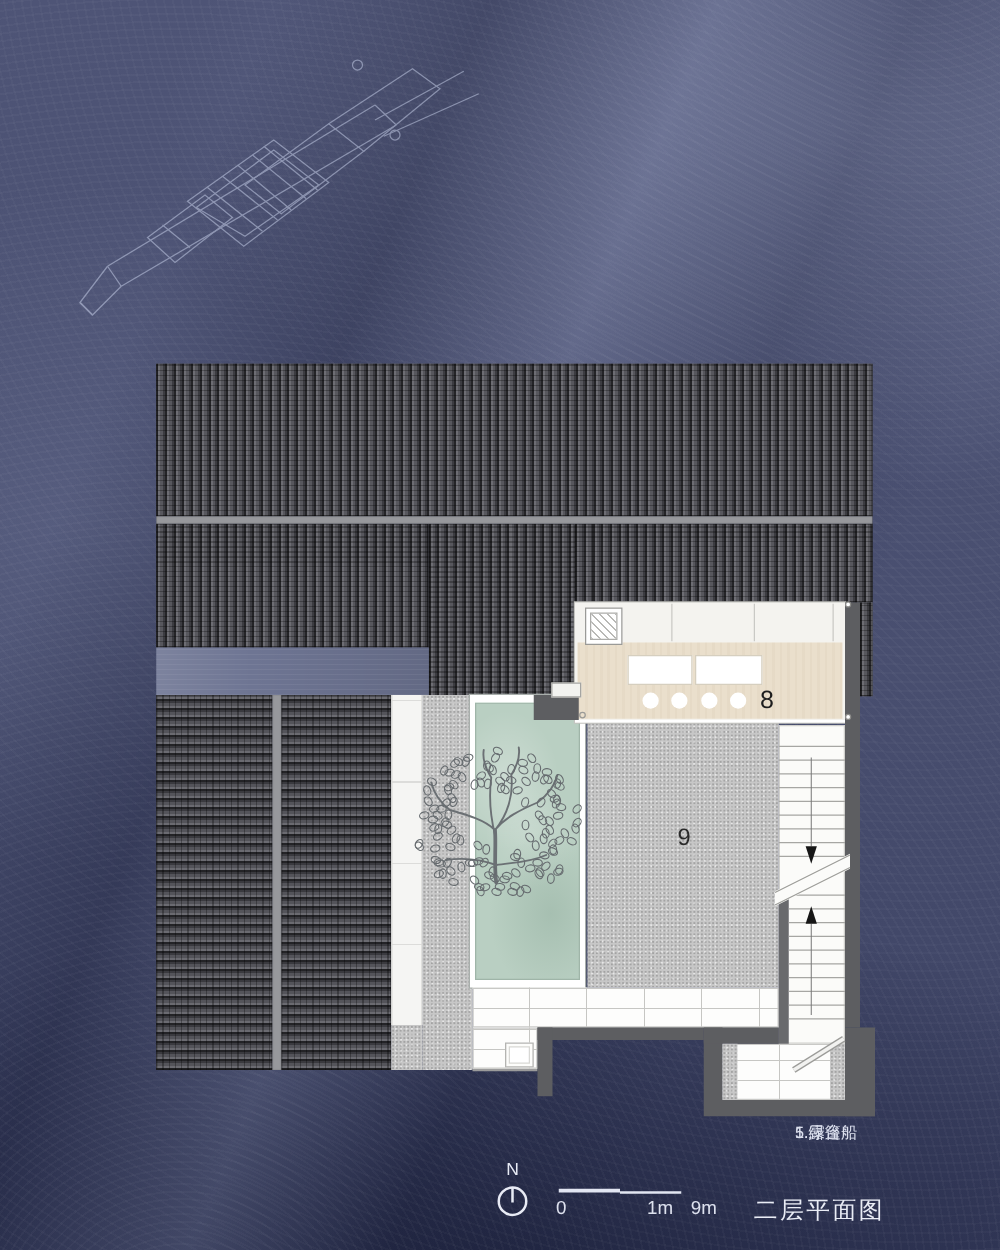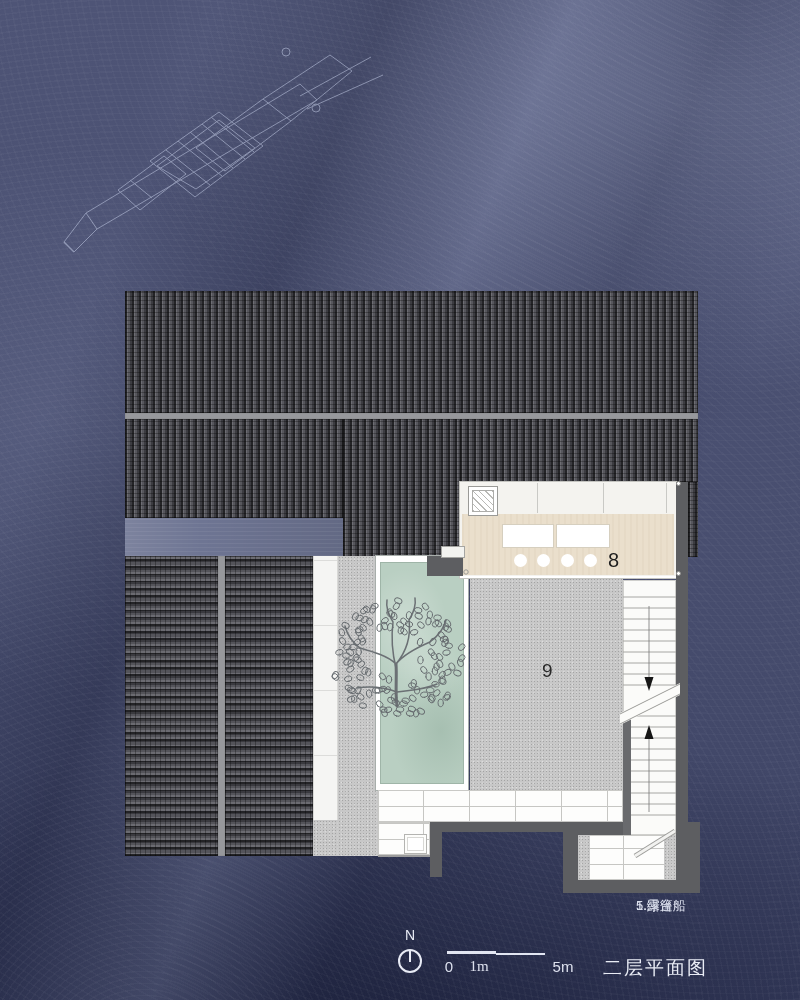--- a/index.html
+++ b/index.html
@@ -114,21 +114,21 @@
   #lbl8{left:608px;top:549px;font-size:20px;color:#1e1e1e;}
   #lbl9{left:542px;top:660px;font-size:19px;color:#2a2a2a;}
   #legend{left:636px;top:897px;font-size:13px;line-height:18px;color:#dce0ee;}
   #northN{left:410px;top:927px;font-size:14px;color:#e8ebf5;transform:translateX(-50%);}
   #northCircle{left:398px;top:949px;width:24px;height:24px;border:2px solid #e8ebf5;border-radius:50%;z-index:7;}
   #northNeedle{left:409px;top:950px;width:2px;height:12px;background:#e8ebf5;z-index:7;}
   .scaleSeg{background:#e2e6f2;z-index:7;}
   #seg1{left:447px;top:951px;width:49px;height:3px;}
   #seg2{left:496px;top:953px;width:49px;height:2px;}
   .scaleLbl{top:958px;font-size:15px;color:#dde1ee;transform:translateX(-50%);}
-  #sc0{left:449px;} #sc1{left:479px;font-family:Liberation Serif, serif;} #sc2{left:563px;}
+  #sc0{left:449px;} #sc1{left:528px;} #sc2{left:563px;}
   #planTitle{left:603px;top:955px;font-size:19px;letter-spacing:2px;color:#e9ecf5;}
 </style>
 </head>
 <body>
 
 <div id="canvas">
 
   <div id="roofTop" class="roof-v z1"></div>
   <div id="ridgeTop" class="ridge z2"></div>
   <div id="roofB2L" class="roof-v z1"></div>
@@ -380,16 +380,16 @@
   </div>
 
   <div id="northN" class="txt">N</div>
   <div id="northCircle"></div>
   <div id="northNeedle"></div>
 
   <div id="seg1" class="scaleSeg"></div>
   <div id="seg2" class="scaleSeg"></div>
   <div id="sc0" class="txt scaleLbl">0</div>
   <div id="sc1" class="txt scaleLbl">1m</div>
-  <div id="sc2" class="txt scaleLbl">5m</div>
+  <div id="sc2" class="txt scaleLbl">9m</div>
 
   <div id="planTitle" class="txt">二层平面图</div>
 </div>
 
 </body></html>

